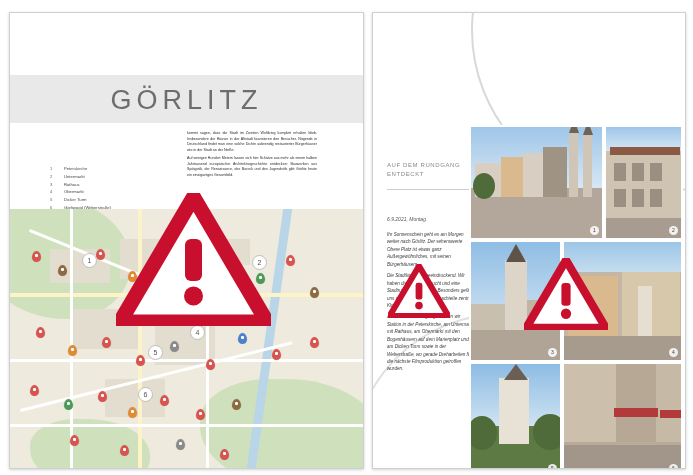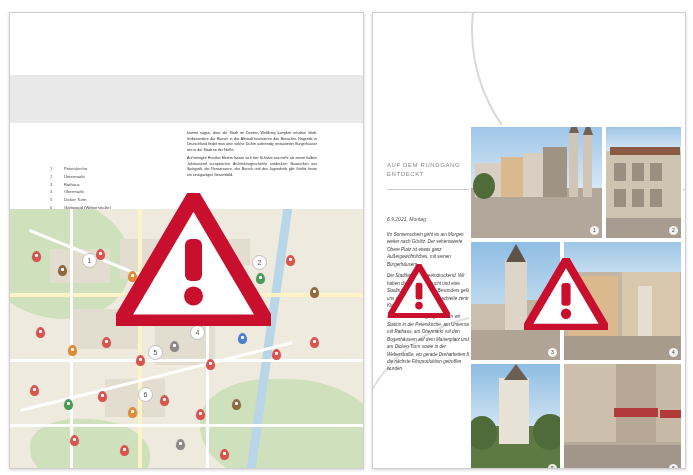--- a/index.html
+++ b/index.html
@@ -259,20 +259,21 @@
   }
   .warn svg { display: block; }
 </style>
 </head>
 <body>
 
 <div id="page">
 
   <div class="left-page">
     <div class="left-header-band"></div>
+    <div class="left-title">GÖRLITZ</div>
 
     <div class="legend">
       <div class="legend-row">
         <span class="legend-num">1</span>
         <span>Peterskirche</span>
       </div>
       <div class="legend-row">
         <span class="legend-num">2</span>
         <span>Untermarkt</span>
       </div>

